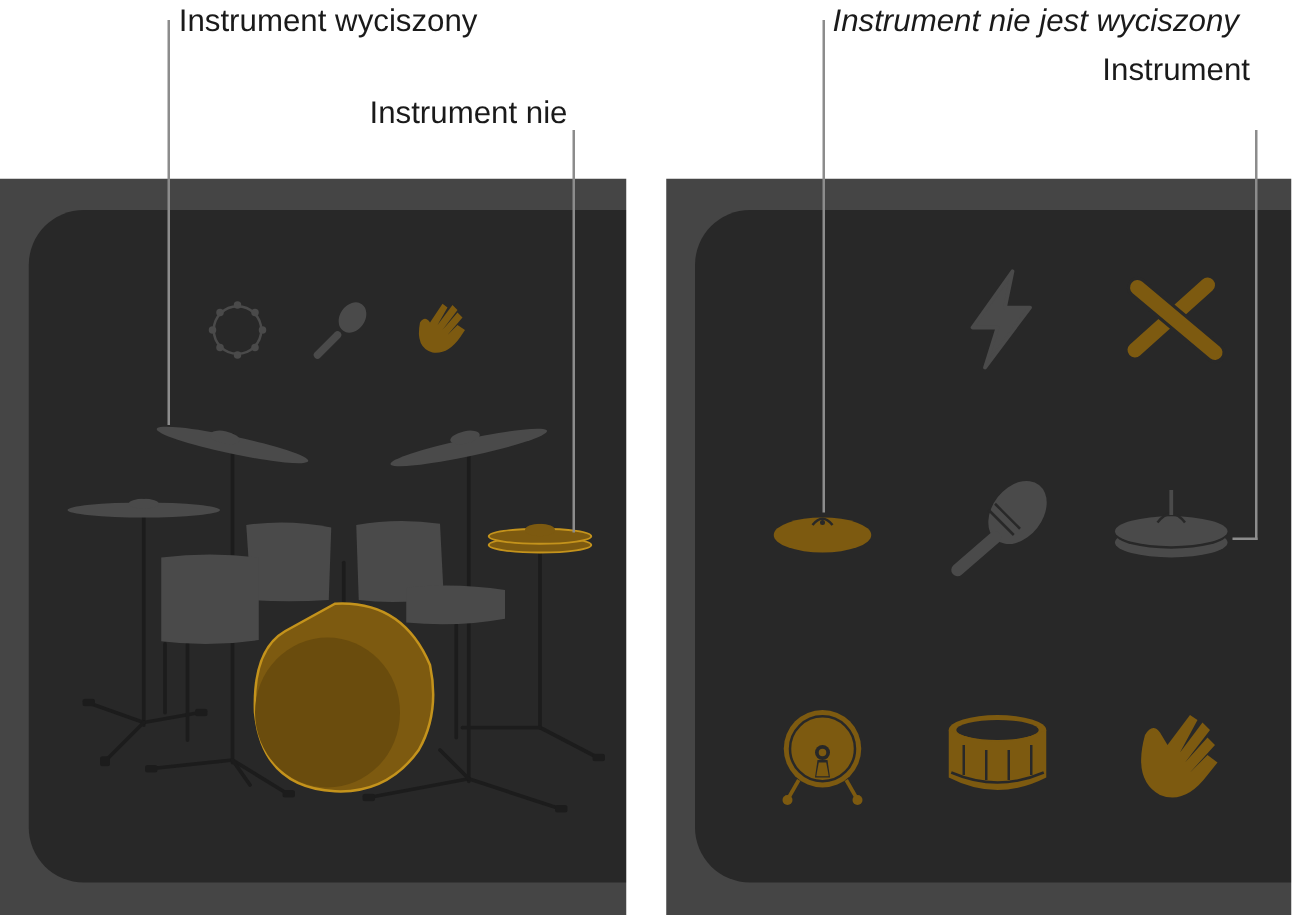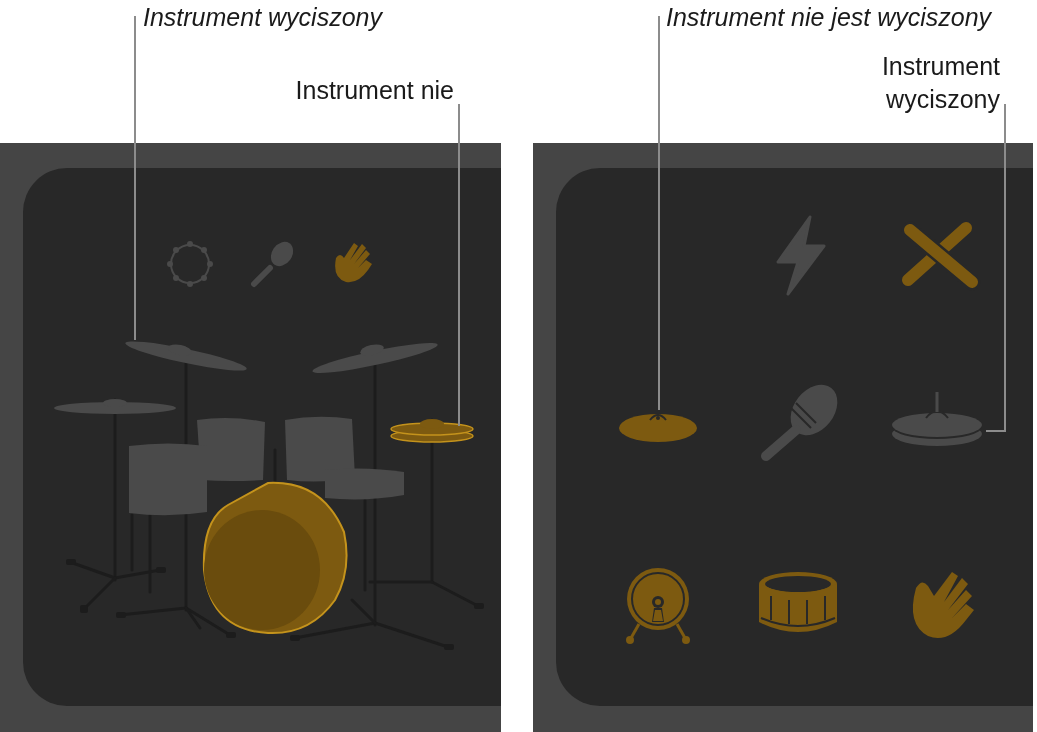--- a/index.html
+++ b/index.html
@@ -93,21 +93,21 @@
 </svg>
 <svg style="left:248px;top:240px;" width="48" height="48" viewBox="0 0 48 48">
   <ellipse cx="34" cy="14" rx="10" ry="13" fill="#4a4a4a" transform="rotate(35 34 14)"></ellipse>
   <line x1="22" y1="28" x2="6" y2="44" stroke="#4a4a4a" stroke-width="6" stroke-linecap="round"></line>
 </svg>
 <svg style="left:328px;top:240px;" width="48" height="48" viewBox="0 0 48 48">
   <path d="M8 18 Q4 38 18 42 Q30 44 40 30 L44 24 L38 20 L30 28 L42 14 L38 10 L26 24 L38 8 L34 4 L22 20 L30 6 L26 3 L16 18 Q12 12 8 18 Z" fill="#7d5a10"></path>
 </svg>
 
 <div class="line" style="left:134px;top:16px;width:2px;height:324px;"></div>
-<div class="callout-text" style="left:143px;top:1px;font-style:italic;">Instrument wyciszony</div>
+<div class="callout-text" style="left:143px;top:1px;">Instrument wyciszony</div>
 <div class="callout-text right-align" style="left:262px;top:54px;width:192px;margin-top:20px;">
   <div>Instrument nie</div>
 </div>
 <div class="line" style="left:458px;top:104px;width:2px;height:322px;"></div>
 
 <div class="panel-outer" style="left:533px;top:143px;width:500px;height:589px;">
   <div class="panel-inner" style="left:23px;top:25px;width:477px;height:538px;"></div>
 </div>
 
 <svg style="left:772px;top:214px;" width="58" height="84" viewBox="0 0 58 84">
@@ -161,18 +161,17 @@
       <line x1="50" y1="30" x2="50" y2="54"></line>
       <line x1="68" y1="26" x2="68" y2="50"></line>
     </g>
 </svg>
 <svg style="left:902px;top:566px;" width="76" height="76" viewBox="0 0 76 76">
   <path d="M14 22 Q4 58 26 70 Q46 78 64 54 L72 44 L64 38 L50 52 L70 30 L64 24 L46 44 L66 18 L60 12 L42 36 L56 10 L50 6 L32 30 L26 20 Q20 12 14 22 Z" fill="#7d5a10"></path>
 </svg>
 
 <div class="line" style="left:658px;top:16px;width:2px;height:394px;"></div>
 <div class="callout-text" style="left:666px;top:1px;font-style:italic;">Instrument nie jest wyciszony</div>
-<div class="callout-text right-align" style="left:840px;top:50px;width:160px;">
+<div class="callout-text right-align" style="left:840px;top:40px;width:160px;">
   <div>Instrument</div>
-  <div>wyciszony</div>
 </div>
 <div class="line" style="left:1004px;top:104px;width:2px;height:328px;"></div>
 <div class="line" style="left:986px;top:430px;width:20px;height:2px;"></div>
 
 </body></html>

